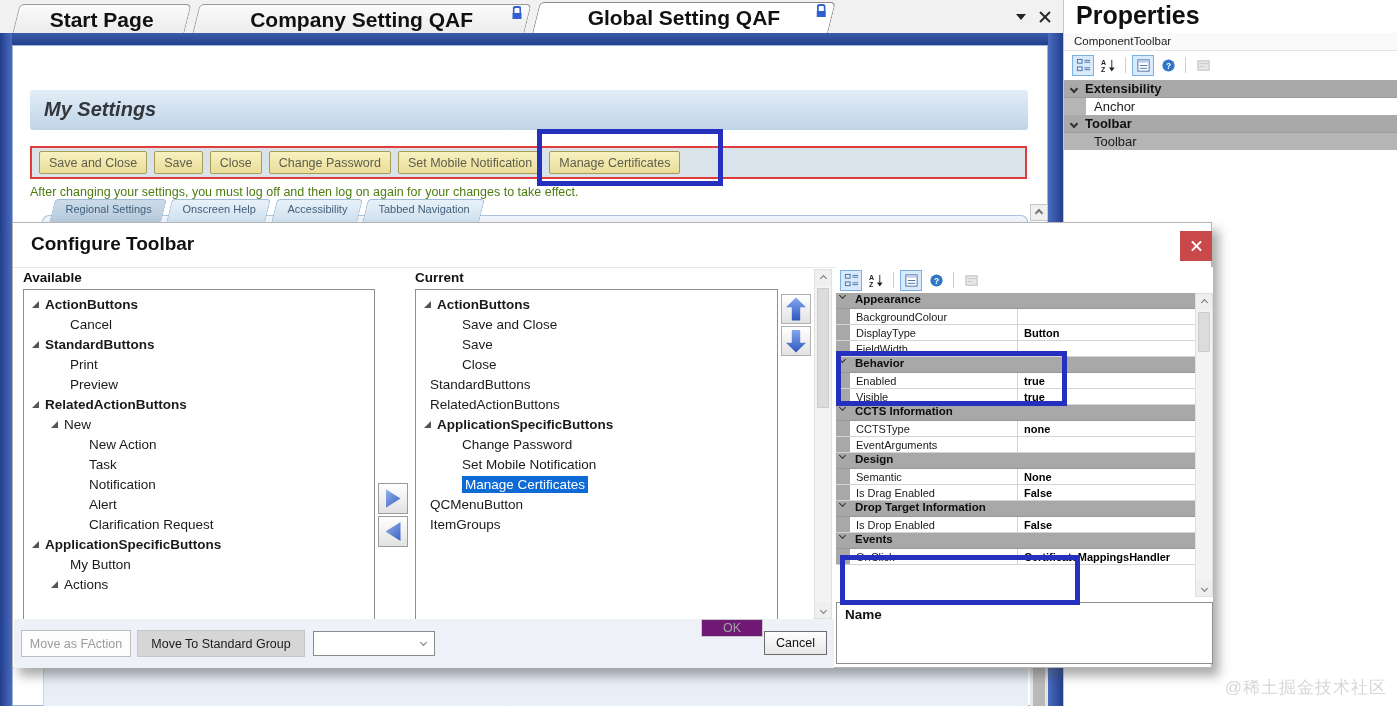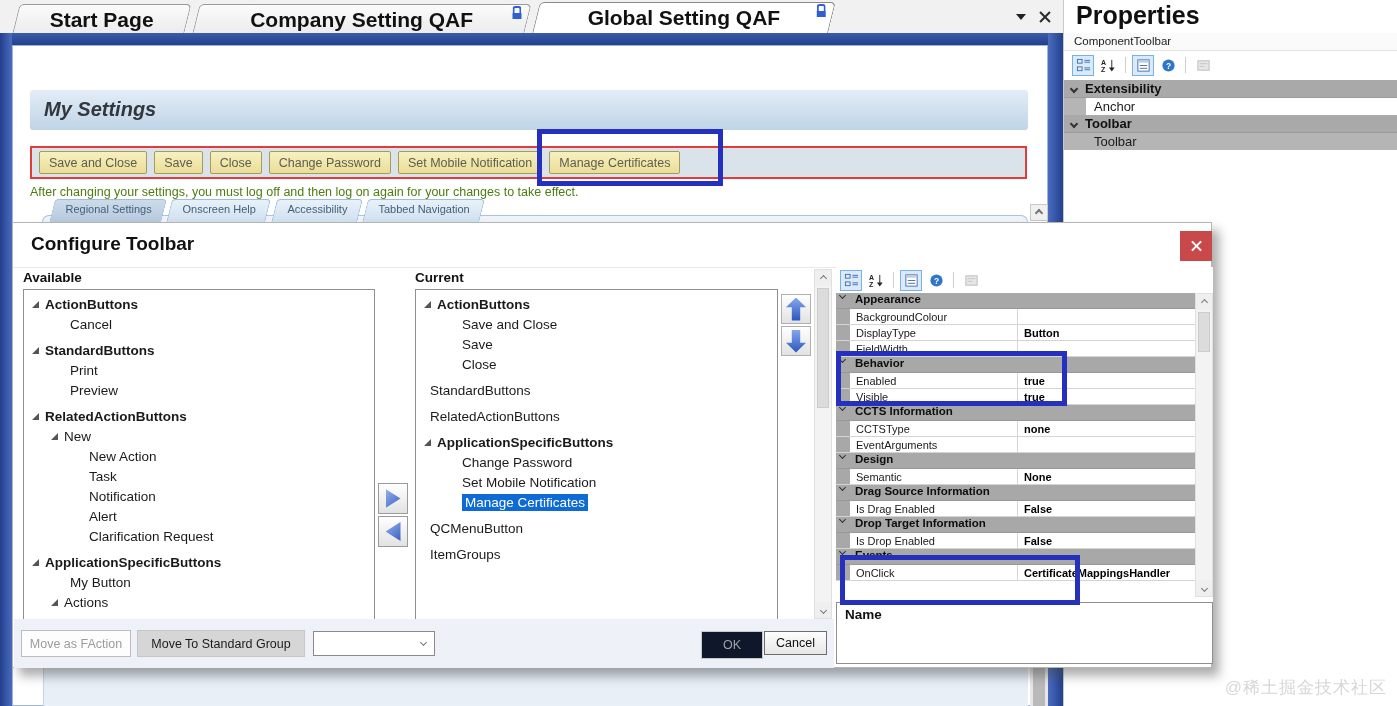--- a/index.html
+++ b/index.html
@@ -81,21 +81,21 @@
   .dialog{position:absolute;left:12px;top:222px;width:1200px;height:446px;background:#fff;border:1px solid #b5b5b5;box-shadow:7px 8px 10px rgba(70,70,70,.45);z-index:10}
   .dlg-title{position:absolute;left:18px;top:10px;font-size:19px;font-weight:bold;color:#111}
   .dlg-close{position:absolute;left:1167px;top:8px;width:32px;height:30px;background:#c9494b}
   .dlg-close:before,.dlg-close:after{content:'';position:absolute;left:10px;top:14px;width:13px;height:2px;background:#fff}
   .dlg-close:before{transform:rotate(45deg)}.dlg-close:after{transform:rotate(-45deg)}
   .dlg-hdr-line{position:absolute;left:0;top:44px;width:100%;height:1px;background:#e8e8e8}
 
   .dlg-label{position:absolute;top:47px;font-size:13.5px;font-weight:bold;color:#111;}
   .lst{position:absolute;top:66px;height:331px;background:#fff;border:1px solid #8f8f8f;overflow:hidden;padding-top:4px}
   .trow{display:flex;align-items:center;height:20px;font-size:13.5px;color:#1a1a1a}
-  .tgap{margin-top:6px}
+  .tgap{margin-top:0}
   .tri{width:0;height:0;border-left:7px solid transparent;border-bottom:7px solid #555;margin-right:6px;flex:0 0 auto}
   .tlabel{white-space:nowrap}
   .tlabel.b{font-weight:bold}
   .tlabel.tsel{background:#0e6ad4;color:#fff;padding:1px 3px}
 
   .mv{position:absolute;width:30px;height:31px;background:linear-gradient(#ffffff,#e2e2e2);border:1px solid #9a9a9a;display:flex;align-items:center;justify-content:center}
   .mv .t{width:15px;height:19px;background:linear-gradient(135deg,#93b2ec,#3a5fc0)}
   .mv .t.right{clip-path:polygon(0 0,100% 50%,0 100%)}
   .mv .t.left{clip-path:polygon(100% 0,0 50%,100% 100%)}
   .ud{position:absolute;width:30px;height:30px;background:linear-gradient(#ffffff,#e2e2e2);border:1px solid #b0b0b0;display:flex;align-items:center;justify-content:center}
@@ -120,21 +120,21 @@
   .pgv{flex:1;font-size:11px;line-height:14px;padding:1px 0 0 6px;font-weight:bold;color:#000;white-space:nowrap;overflow:hidden}
   .desc-pane{position:absolute;left:823px;top:379px;width:377px;height:62px;background:#fff;border:1px solid #8f8f8f}
   .desc-title{font-size:13.5px;font-weight:bold;color:#111;padding:4px 0 0 8px}
 
   .dlg-footer{position:absolute;left:1px;top:396px;width:820px;height:49px;background:#eef2f8}
   .btn{position:absolute;display:flex;align-items:center;justify-content:center;font-size:12.5px;white-space:nowrap}
   .btn.faction{left:8px;top:185px;width:110px;height:27px;background:#fdfdfd;border:1px solid #bdbdbd;color:#9b9b9b}
   .btn.movestd{left:124px;top:185px;width:168px;height:27px;background:#d6d6d6;border:1px solid #c6c6c6;color:#1a1a1a}
   .dd{position:absolute;left:300px;top:408px;width:122px;height:25px;background:#fff;border:1px solid #8a8a8a}
   .dd .chev{position:absolute;right:8px;top:8px}
-  .btn.ok{left:688px;top:408px;width:62px;height:28px;background:#0f172a;border:1px solid #c9c9c9;color:#a0a6a8}
+  .btn.ok{left:688px;top:396px;width:62px;height:18px;background:#701a75;border:1px solid #c9c9c9;color:#a0a6a8}
   .btn.cancel{left:751px;top:408px;width:63px;height:24px;background:linear-gradient(#fefefe,#e7e7e7);border:1px solid #6d6d6d;color:#111}
 
   
   .hl{position:absolute;border:5px solid #2531be;z-index:20;pointer-events:none}
   .hl.mc{left:537px;top:129px;width:186px;height:57px;z-index:6}
   .hl.behavior{left:836px;top:351px;width:231px;height:55px}
   .hl.events{left:840px;top:555px;width:240px;height:50px}
 </style>
 </head>
 <body>
@@ -494,24 +494,20 @@
           </div>
           <div class="pgh">
             <span class="chev dn xs"></span>
             <span class="pghl">Design</span>
           </div>
           <div class="pgr">
             <span class="pgg"></span>
             <span class="pgn">Semantic</span>
             <span class="pgv">None</span>
           </div>
-          <div class="pgh">
-            <span class="chev dn xs"></span>
-            <span class="pghl">Drag Source Information</span>
-          </div>
           <div class="pgr">
             <span class="pgg"></span>
             <span class="pgn">Is Drag Enabled</span>
             <span class="pgv">False</span>
           </div>
           <div class="pgh">
             <span class="chev dn xs"></span>
             <span class="pghl">Drop Target Information</span>
           </div>
           <div class="pgr">

